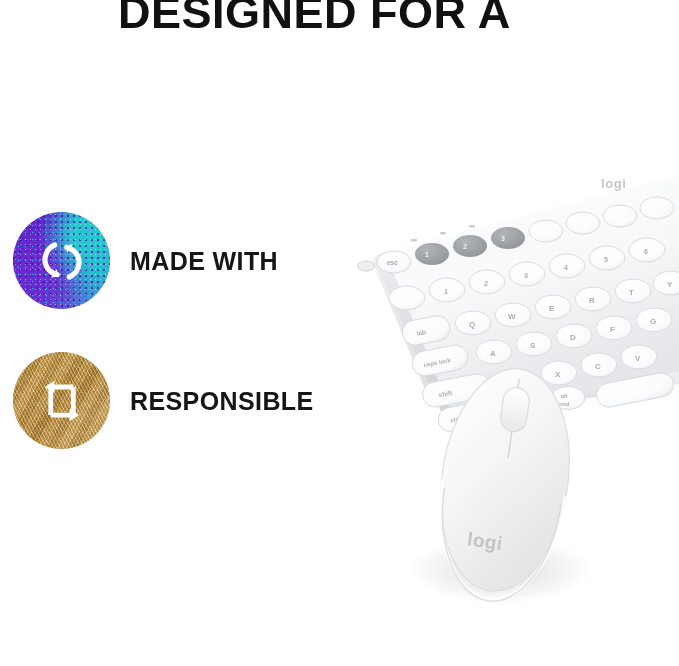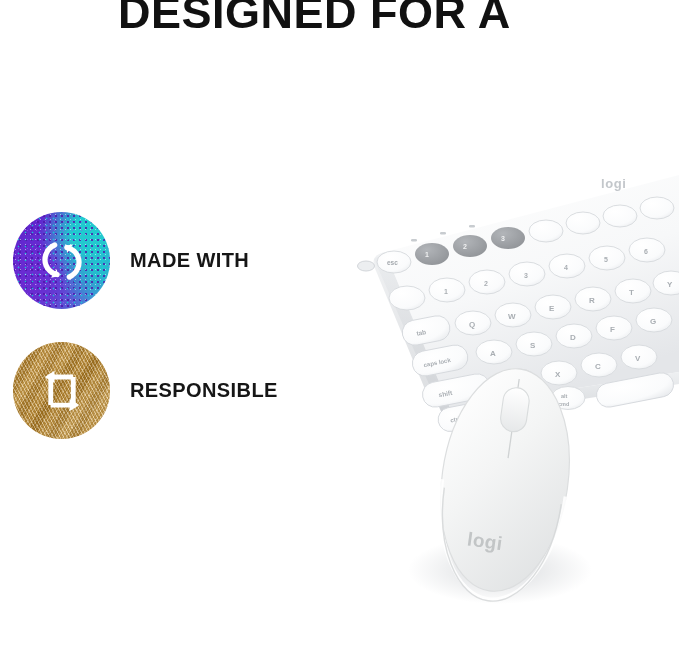--- a/index.html
+++ b/index.html
@@ -24,21 +24,21 @@
     line-height:1.02;
     color:#111111;
     text-transform:uppercase;
   }
   .headline .hl-line { display:block; white-space:nowrap; }
 
   
   .features { position:absolute; left:0; top:0; width:370px; }
   .feature-row { position:absolute; display:flex; align-items:center; }
   #feat-0 { left:13px; top:212px; }
-  #feat-1 { left:13px; top:342px; }
+  #feat-1 { left:13px; top:352px; }
 
   .badge {
     position:relative;
     width:97px; height:97px;
     border-radius:50%;
     flex:0 0 auto;
     overflow:hidden;
   }
 
   
@@ -80,21 +80,21 @@
   }
 
   .badge-glyph {
     position:absolute; inset:0;
     display:flex; align-items:center; justify-content:center;
   }
   .badge-glyph svg { display:block; }
 
   .feature-label {
     margin-left:20px;
-    font-size:20px;
+    font-size:25px;
     font-weight:600;
     letter-spacing:0.4px;
     line-height:1.28;
     color:#161616;
     text-transform:uppercase;
     white-space:nowrap;
   }
   .feature-label .fl-line { display:block; }
 
   

